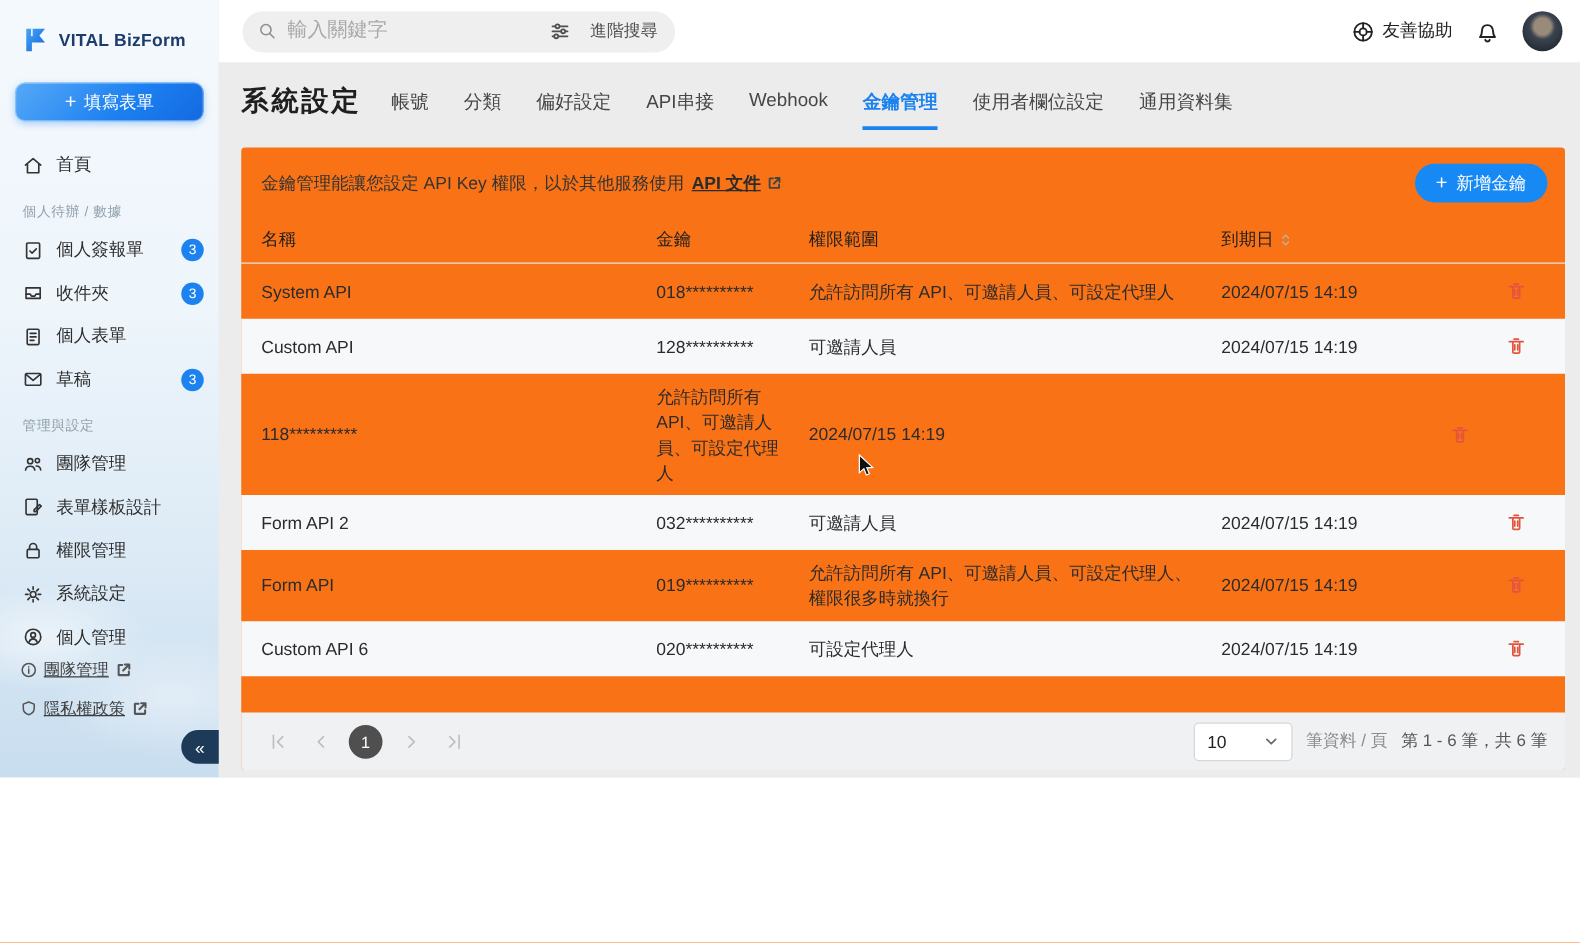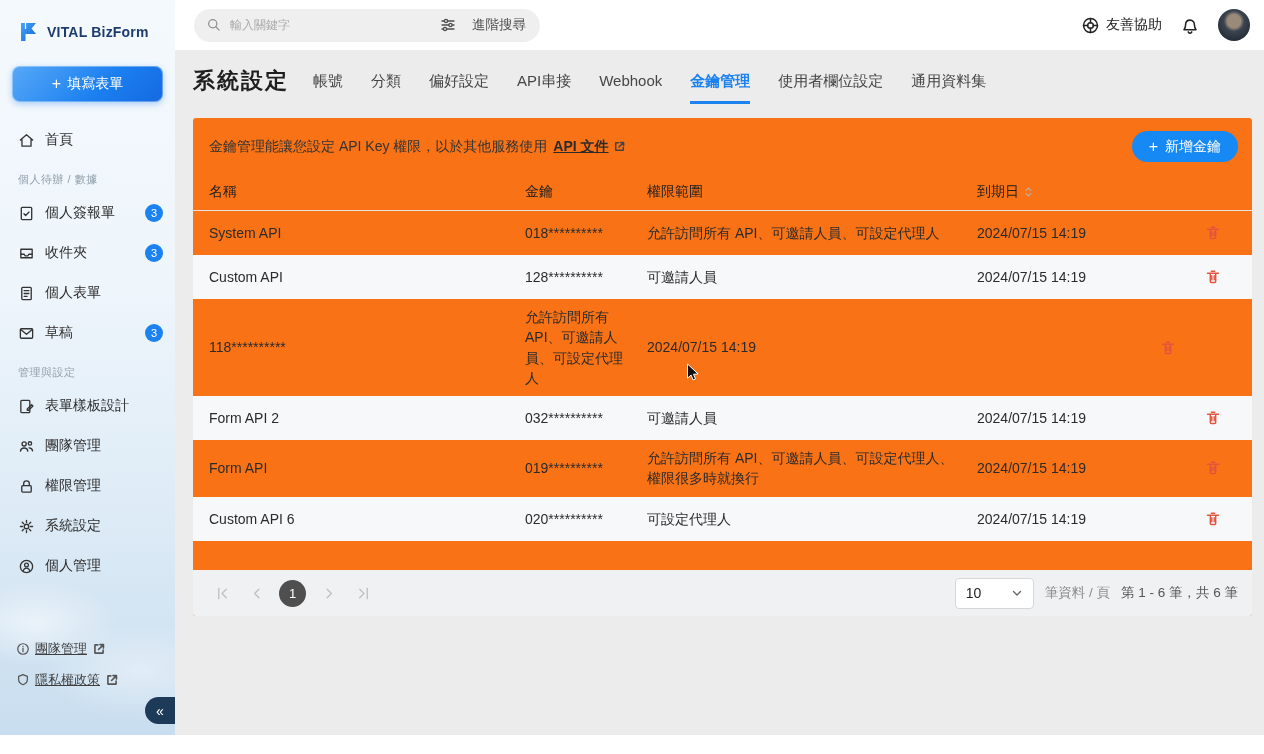--- a/index.html
+++ b/index.html
@@ -1,17 +1,17 @@
 <!DOCTYPE html>
 <html><head>
 <meta charset="utf-8">
 <style>
   * { margin:0; padding:0; box-sizing:border-box; }
   html,body { width:1264px; height:754px; font-family:"Liberation Sans","DejaVu Sans",sans-serif; }
-  .app { position:relative; width:1264px; height:735px; display:flex; background:#ececec; overflow:hidden; }
+  .app { position:relative; width:1264px; height:622px; display:flex; background:#ececec; overflow:hidden; }
 
   
   .sidebar { position:relative; width:175px; flex-shrink:0; display:flex; flex-direction:column;
     background:linear-gradient(180deg,#f4f9fd 0%,#eef5fb 40%,#ddebf6 70%,#c8ddef 100%); }
   .sidebar::after { content:""; position:absolute; left:0; right:0; bottom:0; height:160px;
     background:radial-gradient(120px 60px at 20% 30%, rgba(255,255,255,.55), transparent 70%),
                radial-gradient(140px 70px at 80% 60%, rgba(255,255,255,.4), transparent 70%);
     pointer-events:none; }
   .brand { display:flex; align-items:center; gap:7px; padding:20px 14px 16px 16px; }
   .brand-name { font-size:14px; font-weight:bold; color:#1d3c6e; letter-spacing:.2px; }
@@ -35,21 +35,21 @@
     background:#1d3a58; border-radius:14px 0 0 14px; color:#fff; font-size:14px;
     display:flex; align-items:center; justify-content:center; cursor:pointer; }
 
   
   .main { flex:1; display:flex; flex-direction:column; min-width:0; }
 
   .topbar { height:50px; background:#fff; display:flex; align-items:center; padding:0 14px 0 19px; }
   .search-pill { display:flex; align-items:center; background:#efefef; border-radius:18px; height:33px;
     width:346px; padding:0 14px 0 12px; gap:8px; }
   .search-pill svg { width:16px; height:16px; color:#8f8f8f; flex-shrink:0; }
-  .search-input { flex:1; border:none; background:transparent; outline:none; font-size:12px; color:#be185d; min-width:0; }
+  .search-input { flex:1; border:none; background:transparent; outline:none; font-size:16px; color:#be185d; min-width:0; }
   .search-input::placeholder { color:#a9a9a9; }
   .adv-search { display:flex; align-items:center; gap:16px; font-size:13.5px; color:#4f4f4f; cursor:pointer; white-space:nowrap; }
   .adv-search svg { color:#4f4f4f; }
   .topbar-right { margin-left:auto; display:flex; align-items:center; gap:18px; }
   .help { display:flex; align-items:center; gap:6px; font-size:14px; color:#222; cursor:pointer; }
   .help svg { width:19px; height:19px; color:#222; }
   .bell { width:20px; height:20px; color:#222; cursor:pointer; }
   .avatar { width:32px; height:32px; border-radius:50%; cursor:pointer;
     background:radial-gradient(circle at 50% 38%, #9a8a7a 0 26%, #3a4450 40%, #171d26 100%); }
 
@@ -166,34 +166,34 @@
           <path d="m3.2 5 5.8 4.8L14.8 5"></path>
         </svg>
       <span class="nav-label">草稿</span>
       <span class="badge">3</span>
     </div>
 
     <div class="section-label">管理與設定</div>
 
     <div class="nav-item">
       <svg class="stroke" viewBox="0 0 18 18">
-          <rect x="3" y="2.5" width="9.5" height="13" rx="1"></rect>
-          <path d="m9.8 11.6 4.6-4.6 1.4 1.4-4.6 4.6H9.8z"></path>
-        </svg>
-      <span class="nav-label">表單樣板設計</span>
-    </div>
-
-    <div class="nav-item">
-      <svg class="stroke" viewBox="0 0 18 18">
           <circle cx="6.5" cy="6.3" r="2.2"></circle>
           <path d="M2.6 13.8c.3-2 1.9-3.2 3.9-3.2s3.6 1.2 3.9 3.2"></path>
           <circle cx="12.6" cy="5.8" r="1.8"></circle>
           <path d="M11.7 10.4c2 .1 3.5 1.3 3.7 3.2"></path>
         </svg>
       <span class="nav-label">團隊管理</span>
+    </div>
+
+    <div class="nav-item">
+      <svg class="stroke" viewBox="0 0 18 18">
+          <rect x="3" y="2.5" width="9.5" height="13" rx="1"></rect>
+          <path d="m9.8 11.6 4.6-4.6 1.4 1.4-4.6 4.6H9.8z"></path>
+        </svg>
+      <span class="nav-label">表單樣板設計</span>
     </div>
 
     <div class="nav-item">
       <svg class="stroke" viewBox="0 0 18 18">
           <rect x="4" y="8" width="10" height="7" rx="1"></rect>
           <path d="M6 8V6a3 3 0 0 1 6 0v2"></path>
         </svg>
       <span class="nav-label">權限管理</span>
     </div>
 

